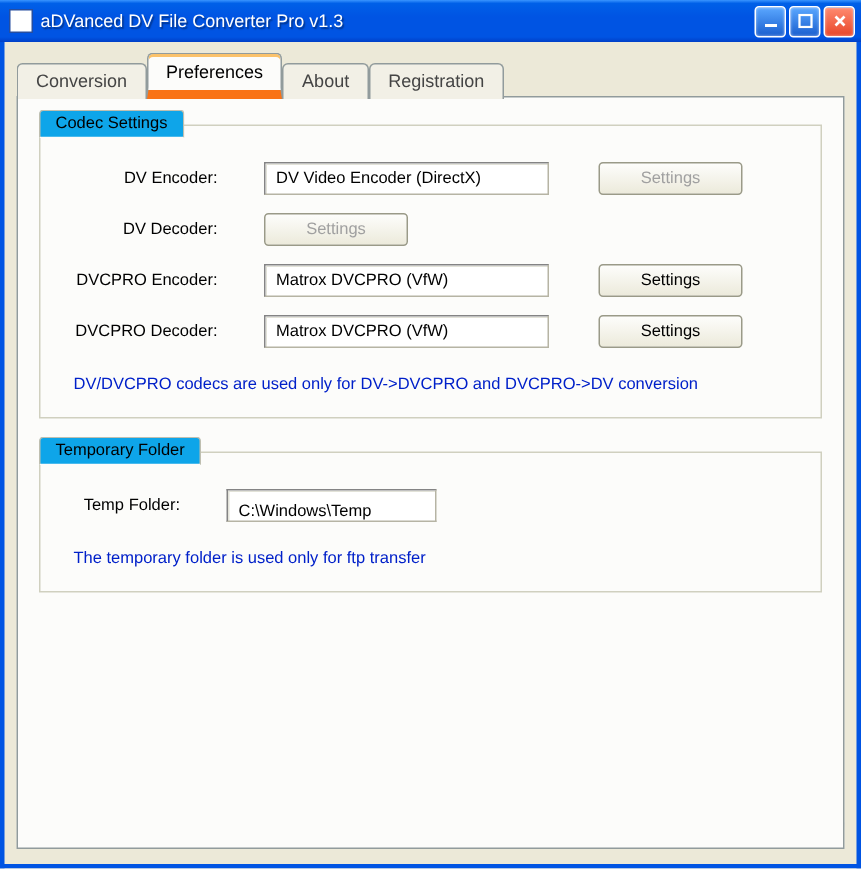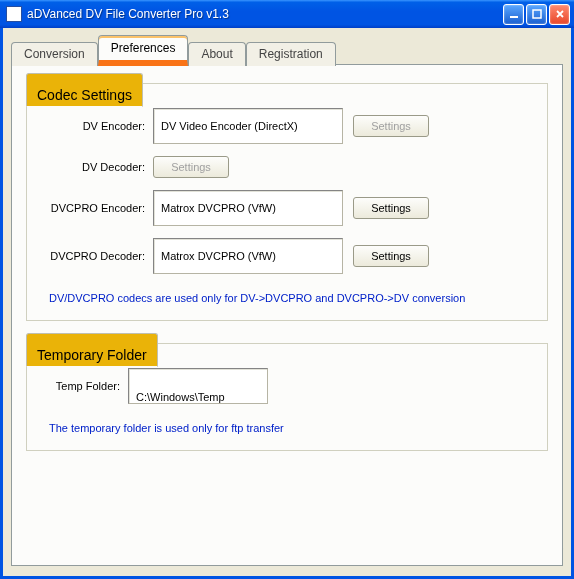--- a/index.html
+++ b/index.html
@@ -91,54 +91,55 @@
   }
   .groupbox {
     position: relative;
     border: 1px solid #d0d0bf;
     padding: 24px 16px 16px 16px;
     margin-bottom: 22px;
   }
   .group-tab {
     position: absolute;
     top: -11px; left: -1px;
-    background: #eab308;
+    background: #0ea5e9;
     border: 1px solid #bfbfb0;
     border-bottom: 1px solid #fcfcfa;
     border-radius: 3px 3px 0 0;
-    padding: 13px 10px 3px 10px;
-    font-size: 14px;
+    padding: 2px 10px 3px 10px;
+    font-size: 11px;
   }
   .row {
     display: flex;
     align-items: center;
     margin-bottom: 12px;
+    gap: 23px;
   }
   .row .lbl {
     width: 110px;
     text-align: right;
     padding-right: 8px;
   }
   .wide-lbl .lbl { width: 85px; }
   .dropdown {
     width: 190px;
-    height: 36px;
+    height: 22px;
     background: #fff;
     border: 1px solid #b6b4a4;
     border-top-color: #848484;
     border-left-color: #848484;
     display: flex;
     align-items: center;
     padding: 0 7px;
     margin-right: 10px;
     box-shadow: inset 1px 1px 0 #e2e2d8;
   }
   .dropdown.short { width: 140px; align-items: flex-end; }
   .btn {
-    width: 76px; height: 22px;
+    width: 96px; height: 22px;
     background: linear-gradient(to bottom, #fdfdfb, #eceadb);
     border: 1px solid #9a9a88;
     border-radius: 3px;
     display: flex; align-items: center; justify-content: center;
     color: #000;
   }
   .btn.disabled { color: #a0a0a0; }
   .note {
     color: #0020c9;
     margin-top: 18px;

